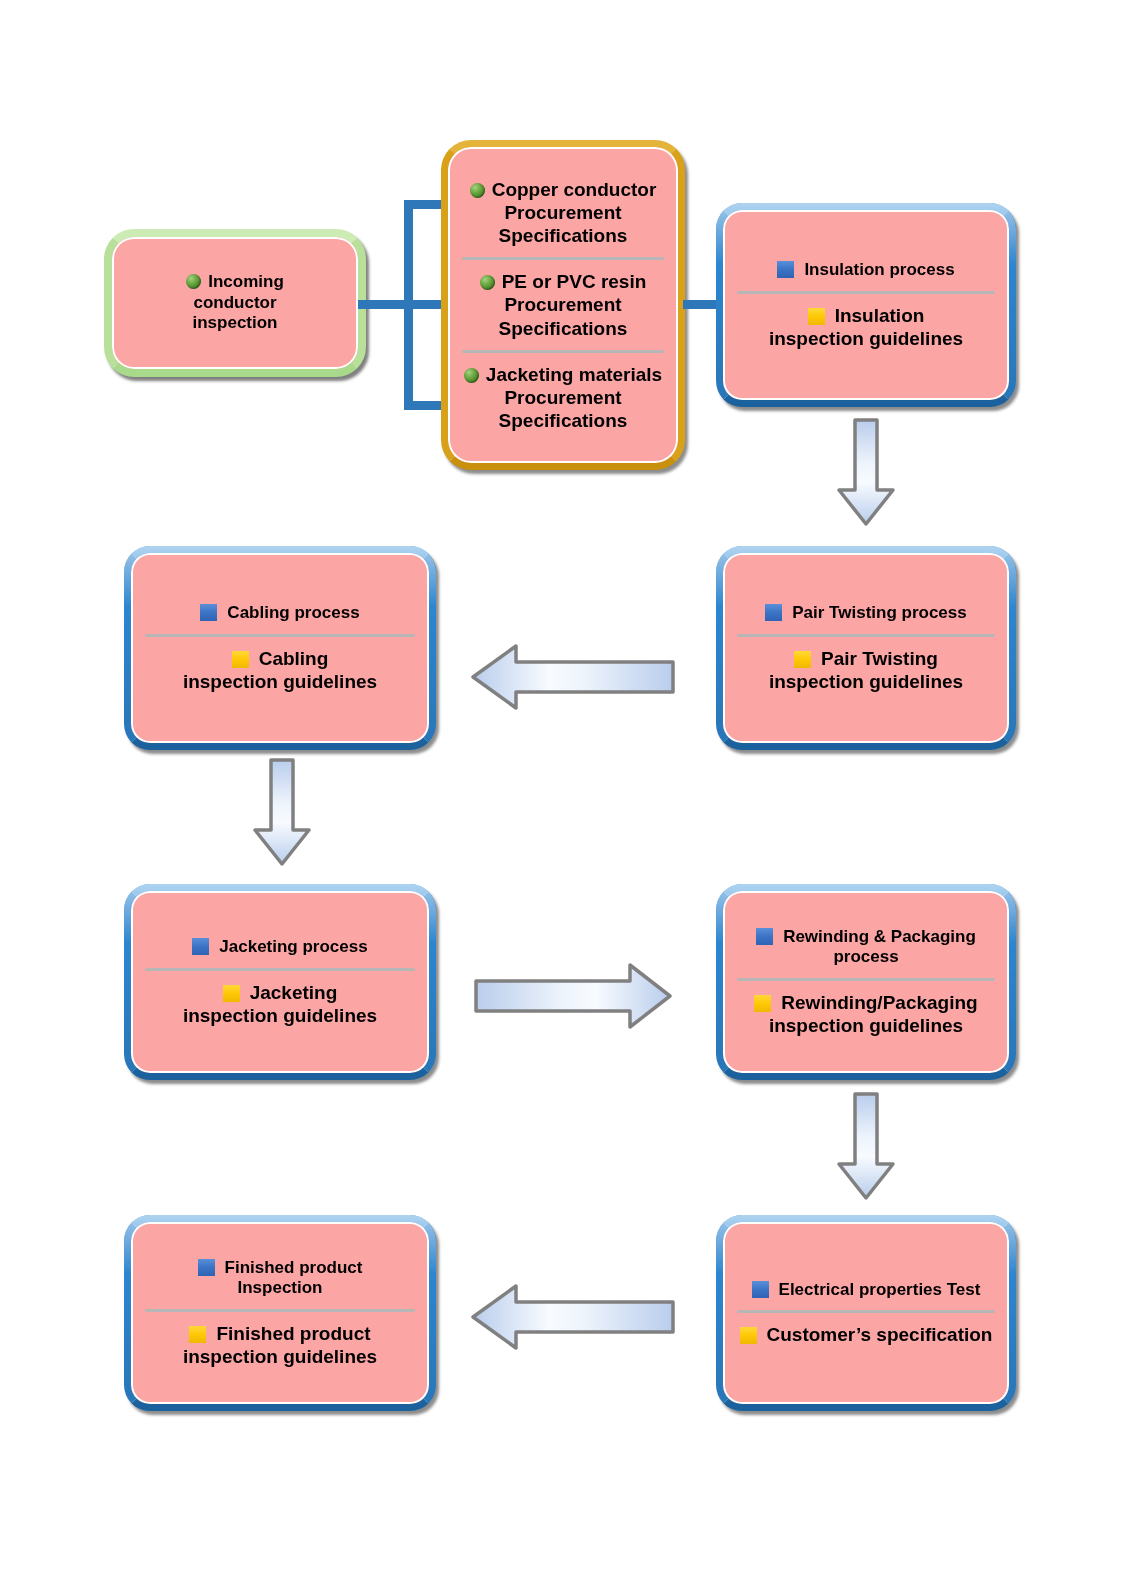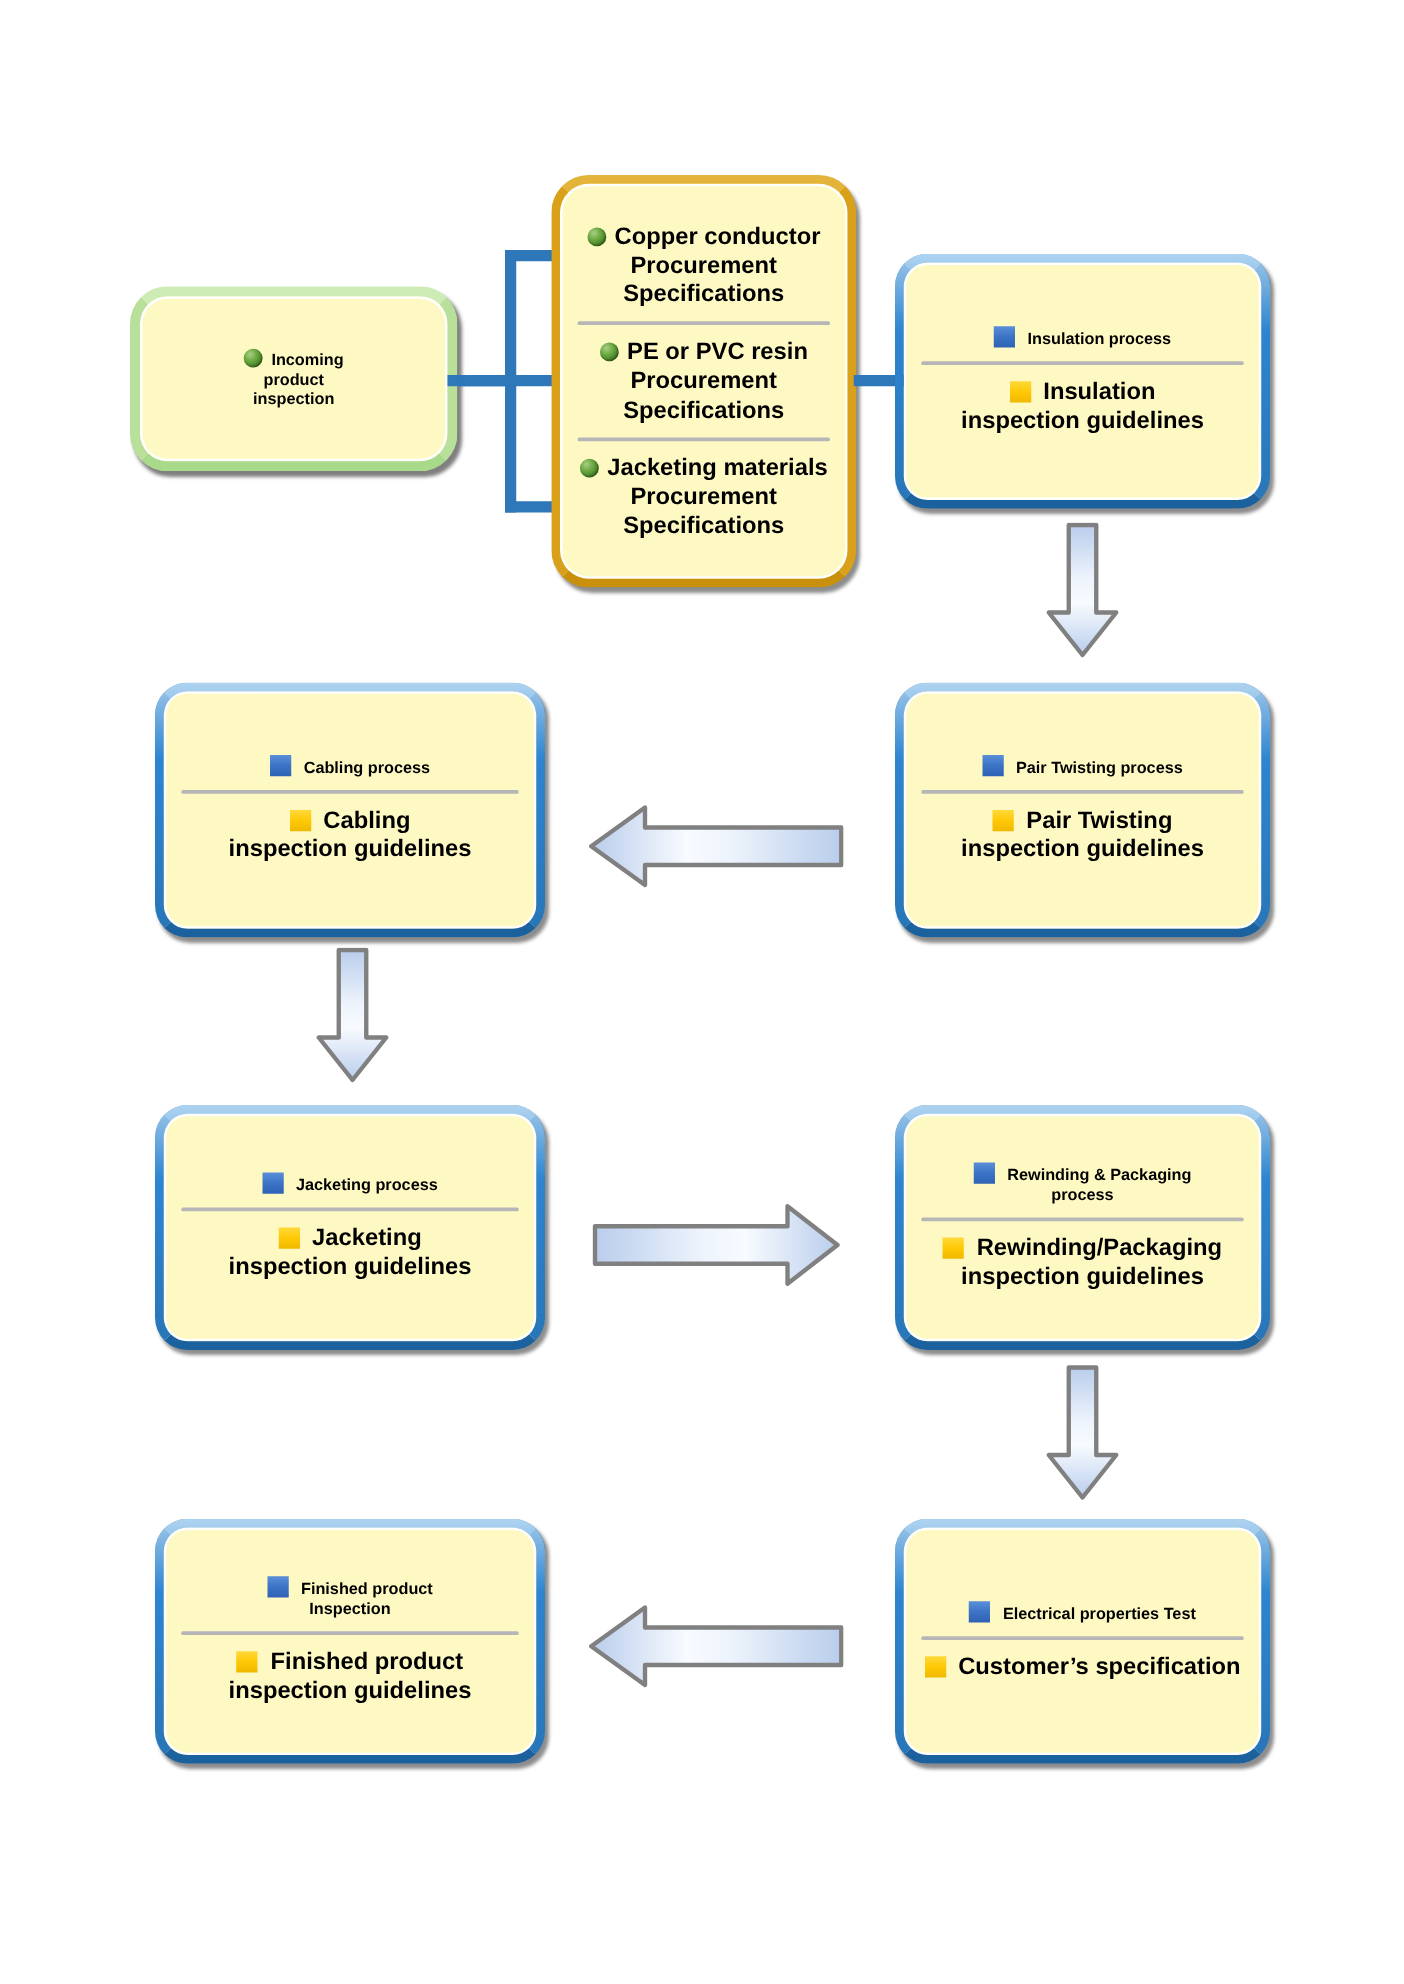--- a/index.html
+++ b/index.html
@@ -15,21 +15,21 @@
     width: 1123px;
     height: 1587px;
     background: #ffffff;
     overflow: hidden;
   }
 
   
   .node {
     position: absolute;
     box-sizing: border-box;
-    background: #fef9c3;
+    background: #fca5a5;
     display: flex;
     flex-direction: column;
     justify-content: center;
     align-items: stretch;
   }
 
   
   .node.blue {
     border-radius: 26px;
     border: 7px solid #2e86d0;
@@ -77,21 +77,21 @@
 
   
   .row {
     display: block;
     text-align: center;
     color: #000000;
     font-weight: bold;
     line-height: 1.22;
     padding: 0 8px;
   }
-  .row.top { font-size: 13px; text-align: center; }
+  .row.top { font-size: 17px; text-align: center; }
   .row.bottom { font-size: 19px; }
   .row.spec { font-size: 19px; text-align: center; }
 
   .divider {
     height: 3px;
     background: #b6b6b6;
     margin: 10px 14px;
     border-radius: 2px;
   }
 
@@ -154,21 +154,21 @@
         <stop offset="42%" stop-color="#eef4fc"></stop>
         <stop offset="60%" stop-color="#f8fbff"></stop>
         <stop offset="100%" stop-color="#b9cdec"></stop>
       </linearGradient>
     </defs>
   </svg>
 
   <div class="node green" style="left:104px; top:229px; width:262px; height:148px;">
     <div class="row top">
       <span class="dot"></span><span>Incoming</span><br>
-      <span>product</span><br>
+      <span>conductor</span><br>
       <span>inspection</span>
     </div>
   </div>
 
   <div class="conn" style="left:404px; top:200px; width:9px; height:210px;"></div>
   <div class="conn" style="left:404px; top:200px; width:50px; height:9px;"></div>
   <div class="conn" style="left:358px; top:300px; width:96px; height:9px;"></div>
   <div class="conn" style="left:404px; top:401px; width:50px; height:9px;"></div>
   <div class="conn" style="left:366px; top:300px; width:42px; height:9px;"></div>
 

